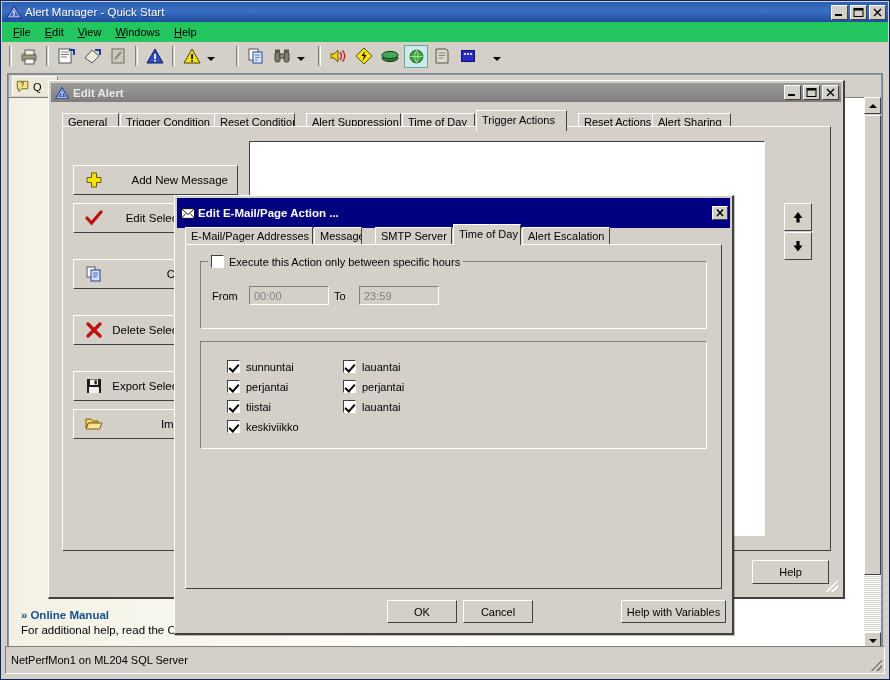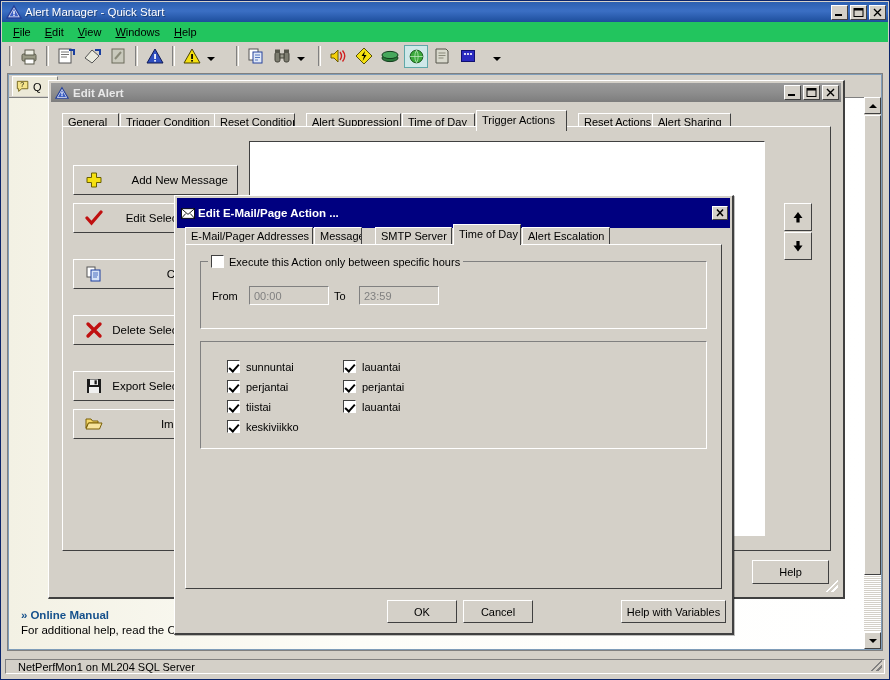--- a/index.html
+++ b/index.html
@@ -316,26 +316,26 @@
   }
   .lbl { font-size: 11px; color: #000; }
   .day-row { display: flex; align-items: center; gap: 6px; position: absolute; }
 
   .dlg-ok     { position: absolute; left: 212px; top: 404px; width: 70px; height: 23px;}
   .dlg-cancel { position: absolute; left: 288px; top: 404px; width: 70px; height: 23px;}
   .dlg-helpvar{ position: absolute; left: 446px; top: 404px; width: 105px; height: 23px;}
 
   
   .statusbar {
-    position: absolute; left: 4px; right: 4px; bottom: 5px; height: 15px;
+    position: absolute; left: 4px; right: 4px; bottom: 5px; height: 28px;
     background: #d4d0c8;
     border-top: 1px solid #808080; border-left: 1px solid #808080;
     border-right: 1px solid #fff; border-bottom: 1px solid #fff;
     box-sizing: border-box;
-    display: flex; align-items: center; padding-left: 12px;
+    display: flex; align-items: center; padding-left: 5px;
     font-size: 11px; color: #000;
   }
   .sb-grip {
     position: absolute; right: 2px; bottom: 2px; width: 11px; height: 11px;
     background:
       linear-gradient(135deg, transparent 46%, #808080 46%, #808080 56%, transparent 56%),
       linear-gradient(135deg, transparent 72%, #808080 72%, #808080 82%, transparent 82%);
   }
   svg { display: block; }
 </style>

